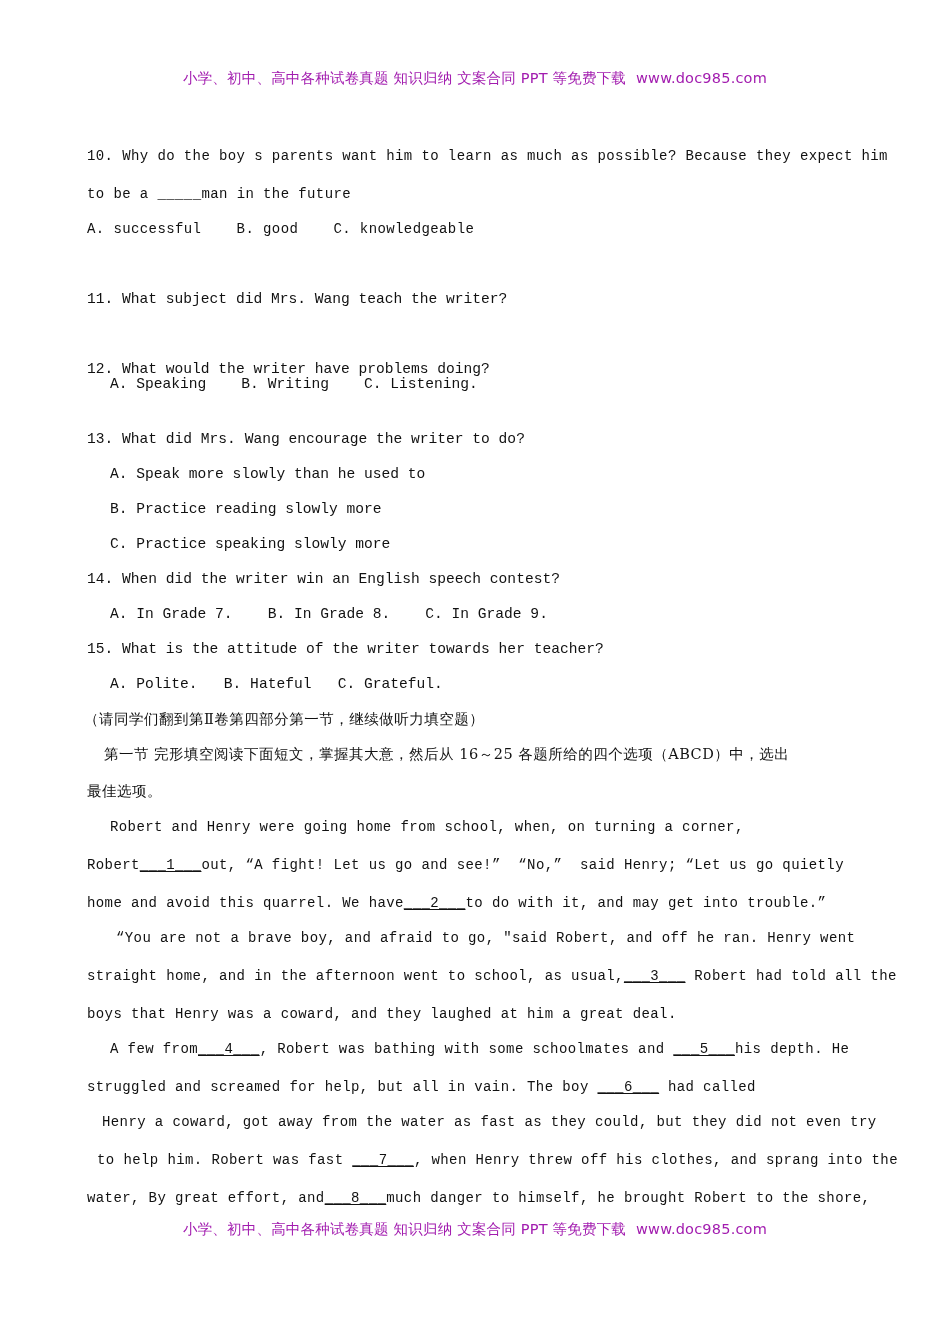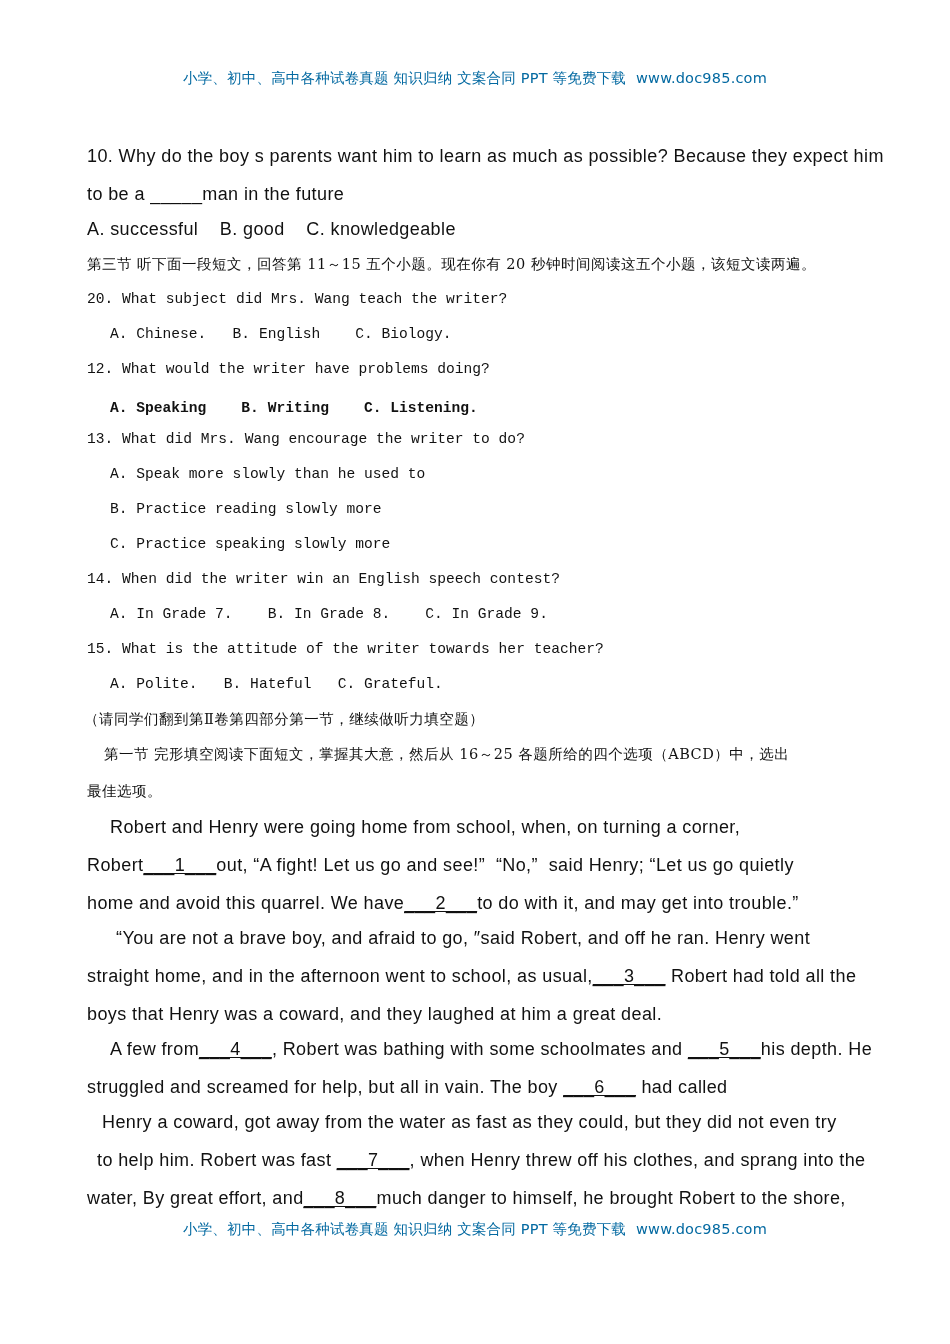--- a/index.html
+++ b/index.html
@@ -21,21 +21,21 @@
       width: 950px; height: 1344px;
       background: #ffffff;
     }
     .banner {
       position: absolute;
       left: 0;
       width: 950px;
       text-align: center;
       font-family: "DejaVu Sans", "Liberation Sans", sans-serif;
       font-size: 14.5px;
-      color: #0369a1;
+      color: #a21caf;
       letter-spacing: 0.2px;
     }
     .banner.top { top: 69px; }
     .banner.bottom { top: 1220px; }
     .banner .url { margin-left: 10px; }
 
     .line {
       position: absolute;
       left: 87px;
       white-space: pre;
@@ -43,22 +43,22 @@
       font-size: 14.6px;
       color: #111111;
       line-height: 20px;
     }
     .line.cn {
       font-family: "DejaVu Serif", "Liberation Serif", serif;
       font-size: 14.5px;
       letter-spacing: 0.5px;
     }
     .line.narrow {
-      font-family: Liberation Sans, sans-serif;
-      font-size: 18px;
+      font-family: Liberation Mono, monospace;
+      font-size: 14px;
       letter-spacing: 0.4px;
     }
     .indent1 { left: 110px; }
     .blank {
       display: inline-block;
       text-decoration: underline;
       text-underline-offset: 2px;
     }
   </style>
 </head>
@@ -67,27 +67,25 @@
 <div class="page">
 
   <div class="banner top">
     <span>小学、初中、高中各种试卷真题 知识归纳 文案合同 PPT 等免费下载</span><span class="url">www.doc985.com</span>
   </div>
 
   <div class="line narrow" style="top:146px;">10. Why do the boy s parents want him to learn as much as possible? Because they expect him</div>
   <div class="line narrow" style="top:184px;"><span>to be a </span><span>_____</span><span>man in the future</span></div>
   <div class="line narrow" style="top:219px;">A. successful    B. good    C. knowledgeable</div>
 
-  <div class="line cn" style="top:254px;">第三节 听下面一段短文，回答第 11～15 五个小题。现在你有 20 秒钟时间阅读这五个小题，该短文读两遍。</div>
 
-  <div class="line" style="top:289px;">20. What subject did Mrs. Wang teach the writer?</div>
-  <div class="line indent1" style="top:324px;">A. Chinese.   B. English    C. Biology.</div>
+  <div class="line" style="top:289px;">11. What subject did Mrs. Wang teach the writer?</div>
 
   <div class="line" style="top:359px;">12. What would the writer have problems doing?</div>
-  <div class="line indent1" style="top:398px;font-weight:bold;">A. Speaking    B. Writing    C. Listening.</div>
+  <div class="line indent1" style="top:374px;">A. Speaking    B. Writing    C. Listening.</div>
 
   <div class="line" style="top:429px;">13. What did Mrs. Wang encourage the writer to do?</div>
   <div class="line indent1" style="top:464px;">A. Speak more slowly than he used to</div>
   <div class="line indent1" style="top:499px;">B. Practice reading slowly more</div>
   <div class="line indent1" style="top:534px;">C. Practice speaking slowly more</div>
 
   <div class="line" style="top:569px;">14. When did the writer win an English speech contest?</div>
   <div class="line indent1" style="top:604px;">A. In Grade 7.    B. In Grade 8.    C. In Grade 9.</div>
 
   <div class="line" style="top:639px;">15. What is the attitude of the writer towards her teacher?</div>

